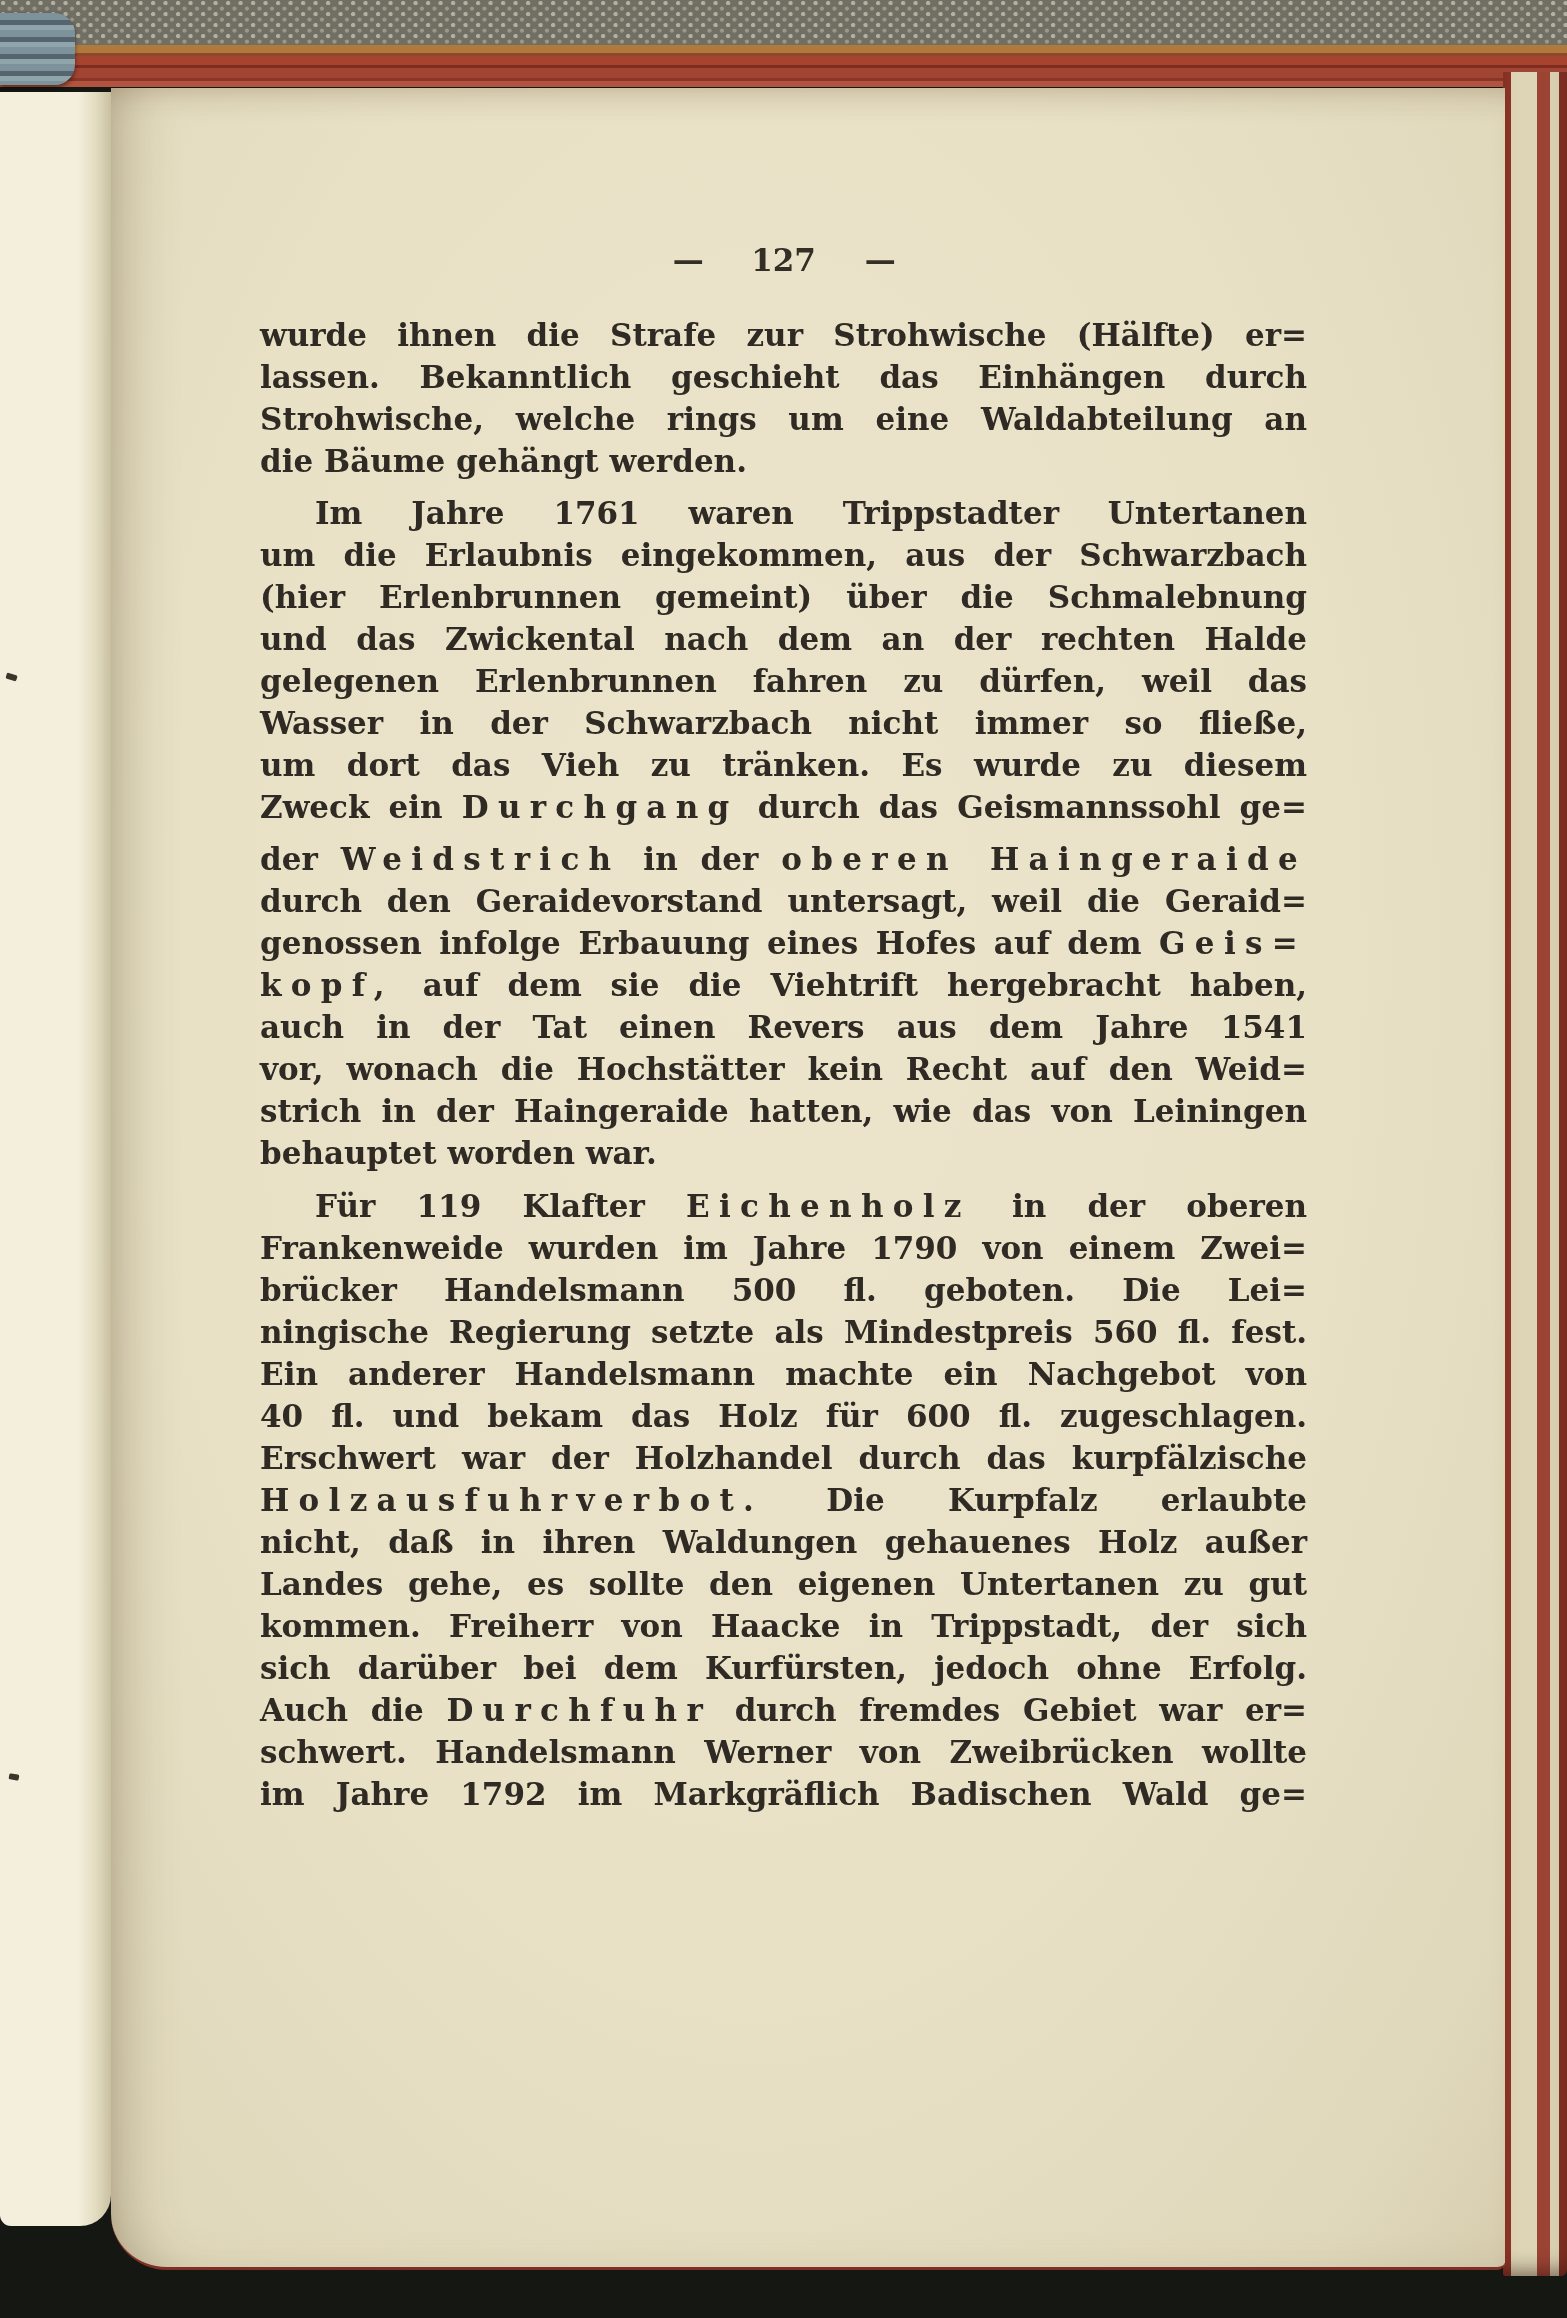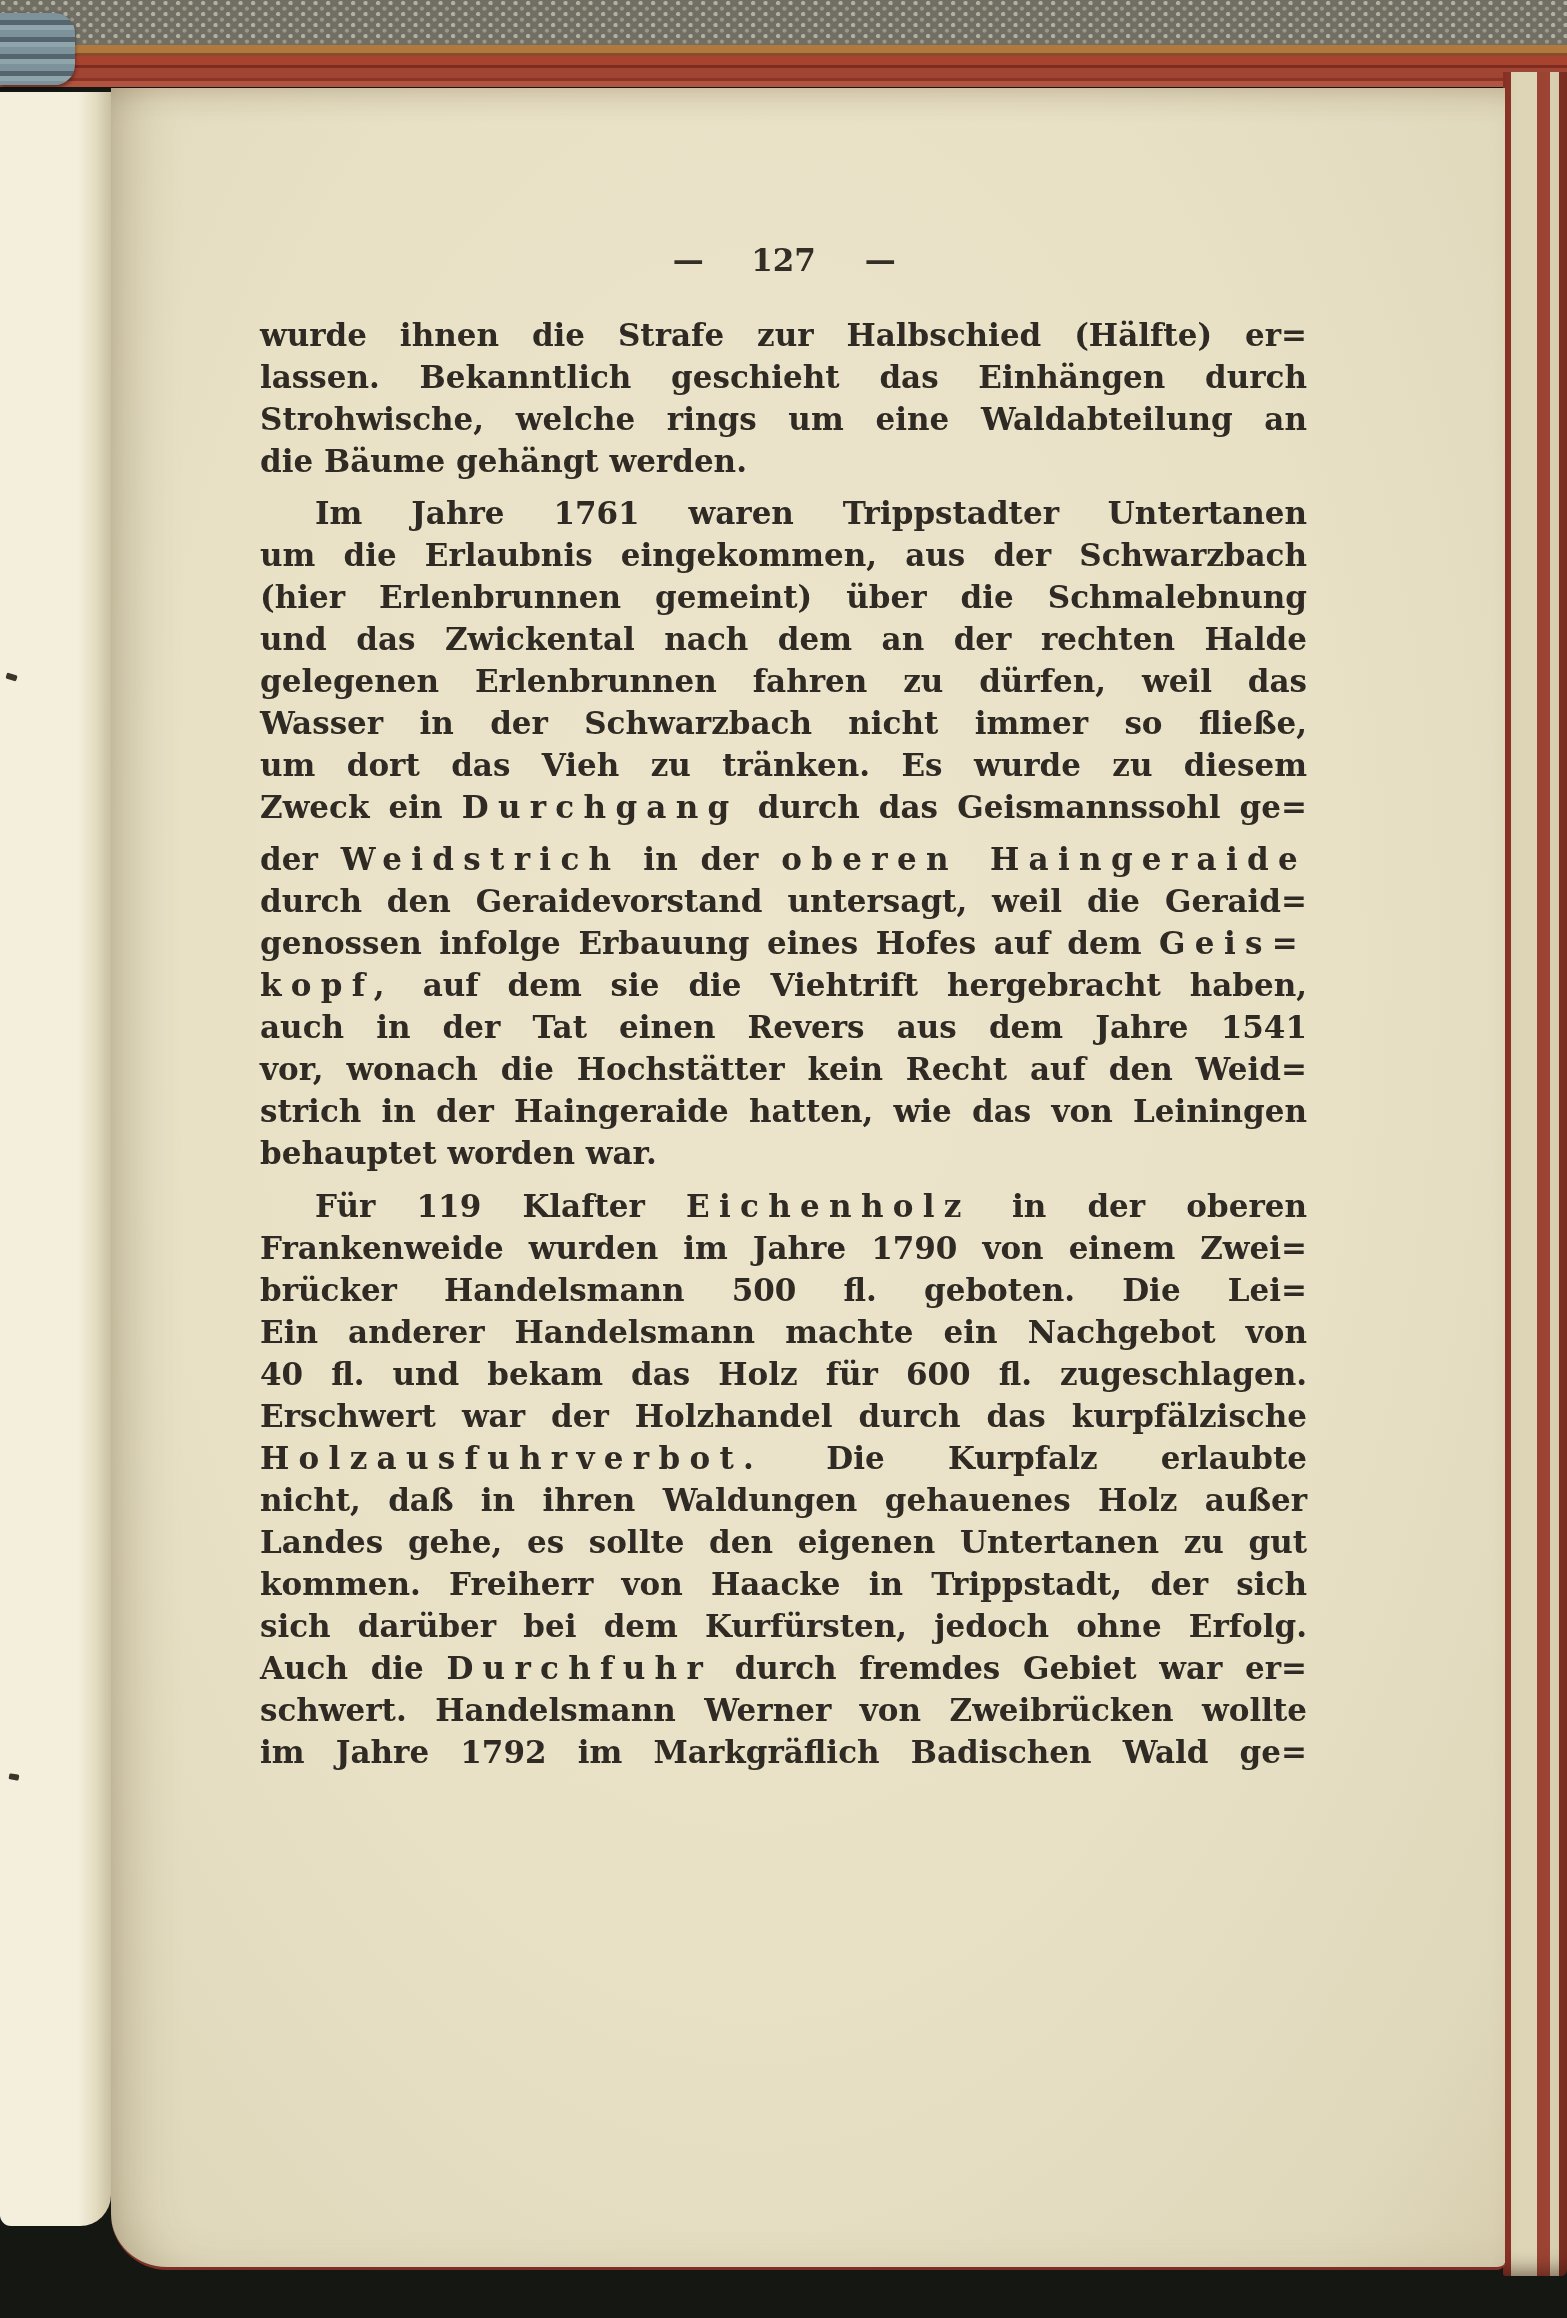--- a/index.html
+++ b/index.html
@@ -86,21 +86,21 @@
 <div class="fore-edge"></div>
 
 <div class="main-page">
   <div class="page-header">
     <span class="dash">—</span>
     <span class="num">127</span>
     <span class="dash">—</span>
   </div>
   <div class="text-block">
       <div class="para">
-        <div class="line"><span>wurde ihnen die Strafe zur Halbschied (Hälfte) er=</span></div>
+        <div class="line"><span>wurde ihnen die Strafe zur Strohwische (Hälfte) er=</span></div>
         <div class="line"><span>lassen. Bekanntlich geschieht das Einhängen durch</span></div>
         <div class="line"><span>Strohwische, welche rings um eine Waldabteilung an</span></div>
         <div class="line last"><span>die Bäume gehängt werden.</span></div>
       </div>
       <div class="para">
         <div class="line indent"><span>Im Jahre 1761 waren Trippstadter Untertanen</span></div>
         <div class="line"><span>um die Erlaubnis eingekommen, aus der Schwarzbach</span></div>
         <div class="line"><span>(hier Erlenbrunnen gemeint) über die Schmalebnung</span></div>
         <div class="line"><span>und das Zwickental nach dem an der rechten Halde</span></div>
         <div class="line"><span>gelegenen Erlenbrunnen fahren zu dürfen, weil das</span></div>
@@ -115,20 +115,21 @@
         <div class="line"><span class="sperr">kopf,</span><span> auf dem sie die Viehtrift hergebracht haben,</span></div>
         <div class="line"><span>auch in der Tat einen Revers aus dem Jahre 1541</span></div>
         <div class="line"><span>vor, wonach die Hochstätter kein Recht auf den Weid=</span></div>
         <div class="line"><span>strich in der Haingeraide hatten, wie das von Leiningen</span></div>
         <div class="line last"><span>behauptet worden war.</span></div>
       </div>
       <div class="para">
         <div class="line indent"><span>Für 119 Klafter </span><span class="sperr">Eichenholz</span><span> in der oberen</span></div>
         <div class="line"><span>Frankenweide wurden im Jahre 1790 von einem Zwei=</span></div>
         <div class="line"><span>brücker Handelsmann 500 fl. geboten.  Die Lei=</span></div>
+        <div class="line"><span>ningische Regierung setzte als Mindestpreis 560 fl. fest.</span></div>
         <div class="line"><span>Ein anderer Handelsmann machte ein Nachgebot von</span></div>
         <div class="line"><span>40 fl. und bekam das Holz für 600 fl. zugeschlagen.</span></div>
         <div class="line"><span>Erschwert war der Holzhandel durch das kurpfälzische</span></div>
         <div class="line"><span class="sperr">Holzausfuhrverbot.</span><span>  Die Kurpfalz erlaubte</span></div>
         <div class="line"><span>nicht, daß in ihren Waldungen gehauenes Holz außer</span></div>
         <div class="line"><span>Landes gehe, es sollte den eigenen Untertanen zu gut</span></div>
         <div class="line"><span>kommen. Freiherr von Haacke in Trippstadt, der sich</span></div>
         <div class="line"><span>sich darüber bei dem Kurfürsten, jedoch ohne Erfolg.</span></div>
         <div class="line"><span>Auch die </span><span class="sperr">Durchfuhr</span><span> durch fremdes Gebiet war er=</span></div>
         <div class="line"><span>schwert. Handelsmann Werner von Zweibrücken wollte</span></div>

